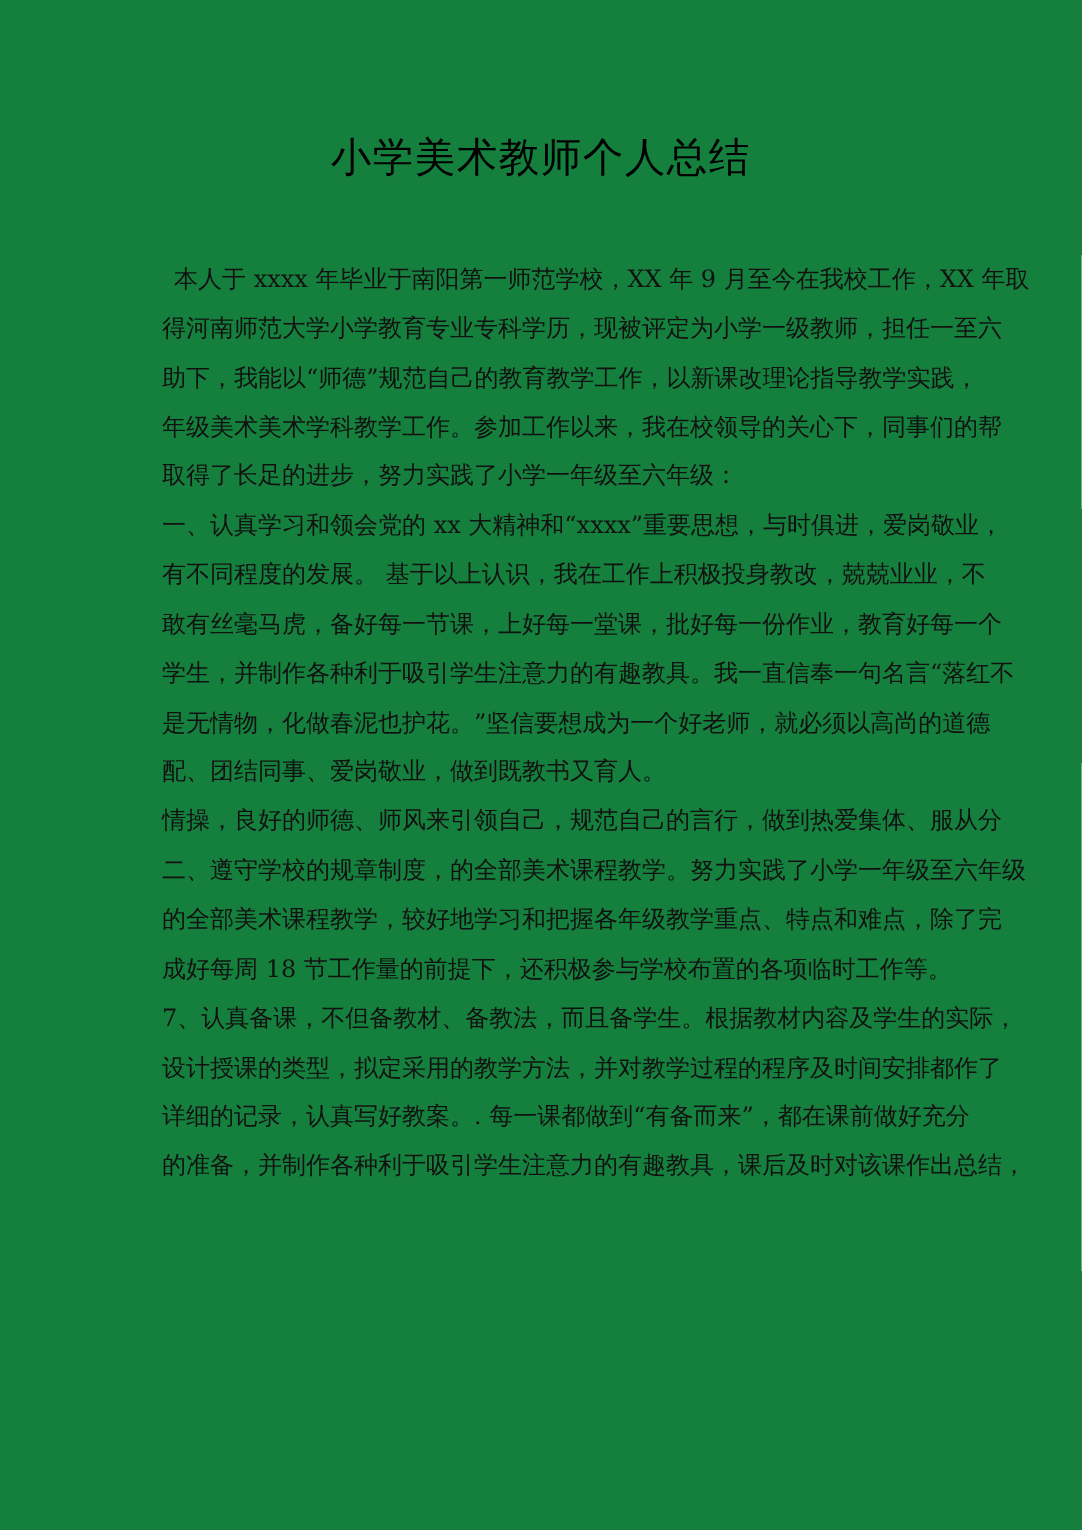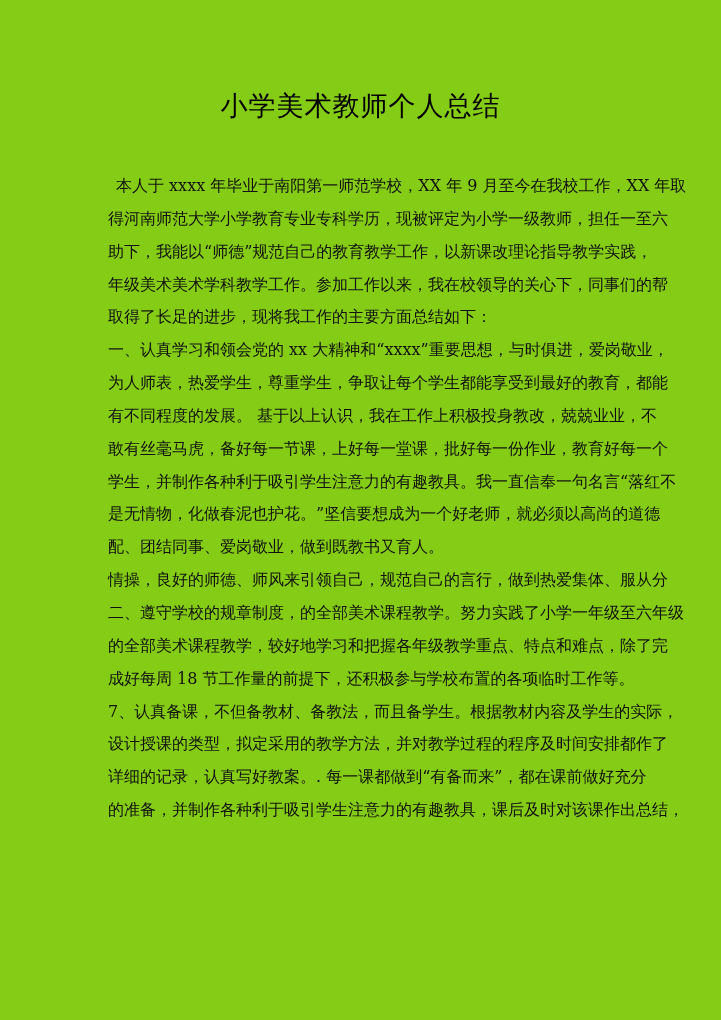--- a/index.html
+++ b/index.html
@@ -14,21 +14,21 @@
       position: relative;
       font-family: "DejaVu Serif", "Liberation Serif", serif;
       color: #111111;
     }
     .page {
       position: absolute;
       left: 0;
       top: 0;
       width: 721px;
       height: 1020px;
-      background: #84cc16;
+      background: #15803d;
     }
     .title {
       position: absolute;
       left: 0;
       top: 86px;
       width: 721px;
       text-align: center;
       font-size: 27px;
       line-height: 40px;
       font-weight: normal;
@@ -62,24 +62,23 @@
 <body>
 
 <div class="page">
   <h1 class="title">小学美术教师个人总结</h1>
 
   <div class="body">
     <div class="line indent">本人于 xxxx 年毕业于南阳第一师范学校，XX 年 9 月至今在我校工作，XX 年取</div>
     <div class="line">得河南师范大学小学教育专业专科学历，现被评定为小学一级教师，担任一至六</div>
     <div class="line">助下，我能以“师德”规范自己的教育教学工作，以新课改理论指导教学实践，</div>
     <div class="line">年级美术美术学科教学工作。参加工作以来，我在校领导的关心下，同事们的帮</div>
-    <div class="line last">取得了长足的进步，现将我工作的主要方面总结如下：</div>
+    <div class="line last">取得了长足的进步，努力实践了小学一年级至六年级：</div>
 
     <div class="line">一、认真学习和领会党的 xx 大精神和“xxxx”重要思想，与时俱进，爱岗敬业，</div>
-    <div class="line">为人师表，热爱学生，尊重学生，争取让每个学生都能享受到最好的教育，都能</div>
     <div class="line">有不同程度的发展。 基于以上认识，我在工作上积极投身教改，兢兢业业，不</div>
     <div class="line">敢有丝毫马虎，备好每一节课，上好每一堂课，批好每一份作业，教育好每一个</div>
     <div class="line">学生，并制作各种利于吸引学生注意力的有趣教具。我一直信奉一句名言“落红不</div>
     <div class="line">是无情物，化做春泥也护花。”坚信要想成为一个好老师，就必须以高尚的道德</div>
     <div class="line last">配、团结同事、爱岗敬业，做到既教书又育人。</div>
     <div class="line">情操，良好的师德、师风来引领自己，规范自己的言行，做到热爱集体、服从分</div>
 
     <div class="line">二、遵守学校的规章制度，的全部美术课程教学。努力实践了小学一年级至六年级</div>
     <div class="line">的全部美术课程教学，较好地学习和把握各年级教学重点、特点和难点，除了完</div>
     <div class="line last">成好每周 18 节工作量的前提下，还积极参与学校布置的各项临时工作等。</div>

